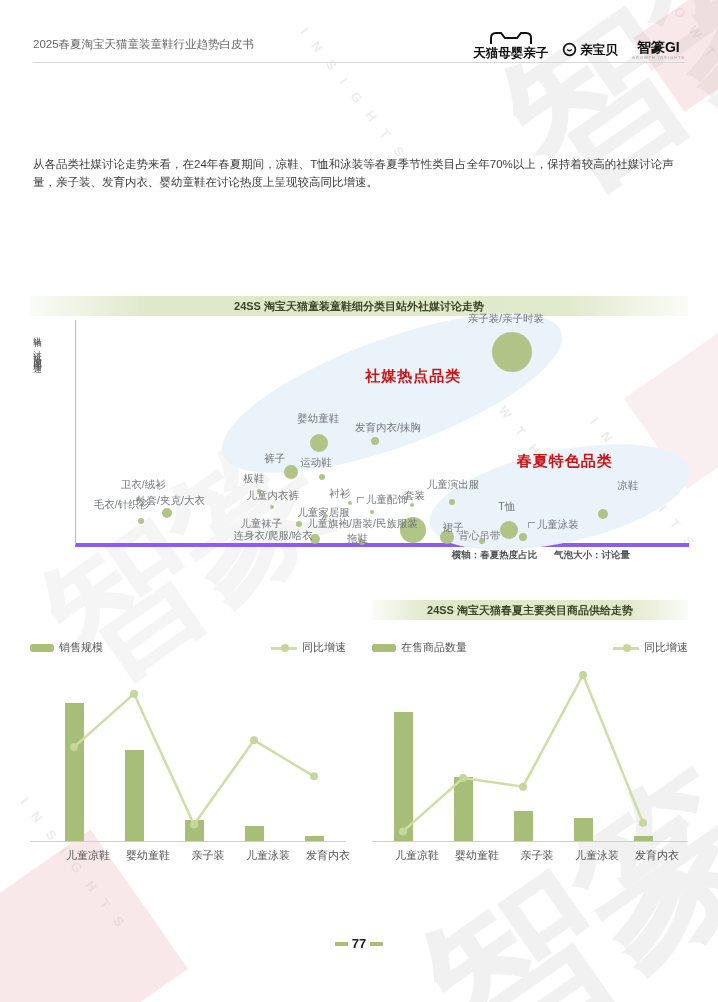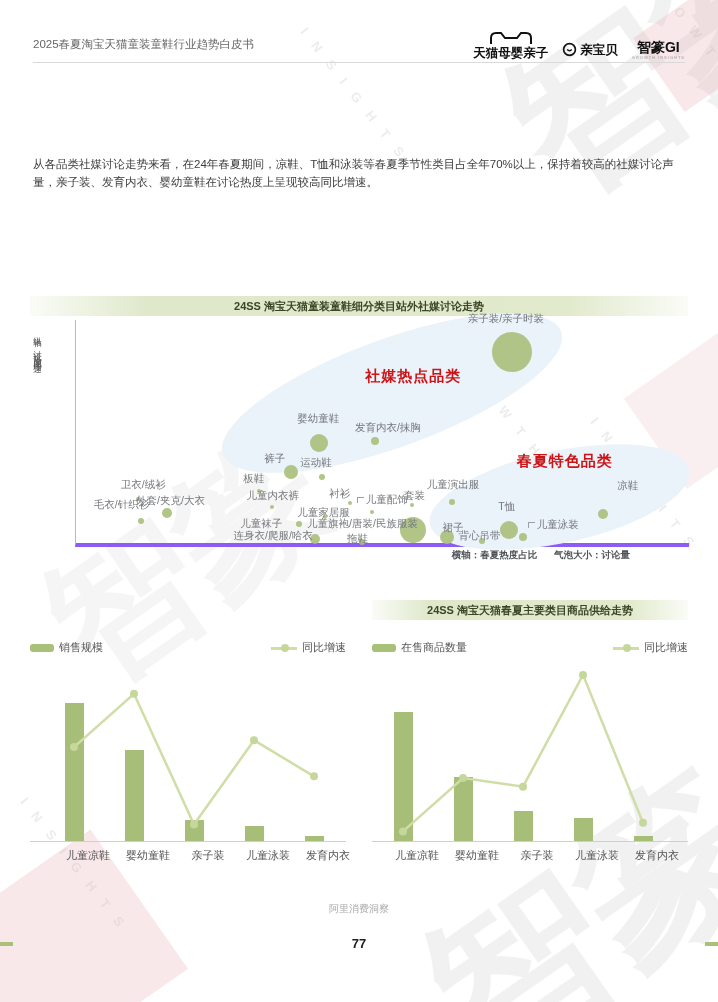--- a/index.html
+++ b/index.html
@@ -53,21 +53,21 @@
   .sw-line{display:inline-block;width:26px;height:3px;background:#cfdda6;position:relative;margin-right:5px;vertical-align:middle;}
   .sw-line::after{content:"";position:absolute;left:10px;top:-2.5px;width:8px;height:8px;border-radius:50%;background:#c6d79b;}
   .plot{position:absolute;left:0;top:68px;width:316px;height:173px;border-bottom:1px solid #cfcfcf;}
   .vbar{position:absolute;bottom:0;width:19px;background:#a6be77;}
   .plot svg{position:absolute;left:0;top:0;overflow:visible;}
   .cats{position:absolute;left:14px;top:248px;width:316px;height:16px;}
   .cat{position:absolute;transform:translateX(-50%);font-size:11px;color:#555;white-space:nowrap;}
 
   
   .source{position:absolute;left:0;top:902px;width:718px;text-align:center;font-size:10px;color:#a9a9a9;}
-  .pageno{position:absolute;left:0;top:936px;width:718px;display:flex;justify-content:space-between;align-items:center;gap:4px;}
+  .pageno{position:absolute;left:0;top:936px;width:718px;display:flex;justify-content:center;align-items:center;gap:4px;}
   .pageno .dash{width:13px;height:4px;background:#a9c078;}
   .pageno .num{font-size:13px;font-weight:bold;color:#222;}
 </style>
 </head>
 <body>
 
 <div id="page">
 
   <div class="wm wm-glyph" style="left:500px;top:-60px;font-size:170px;transform:rotate(-35deg);">智篆</div>
   <div class="wm wm-glyph" style="left:420px;top:800px;font-size:175px;transform:rotate(-35deg);">智篆</div>
@@ -233,21 +233,20 @@
         </div>
       <div class="cats">
           <div class="cat" style="left: 31px;">儿童凉鞋</div>
           <div class="cat" style="left: 91px;">婴幼童鞋</div>
           <div class="cat" style="left: 151px;">亲子装</div>
           <div class="cat" style="left: 211px;">儿童泳装</div>
           <div class="cat" style="left: 271px;">发育内衣</div>
         </div>
     </div>
 
-    <div class="source">阿里消费洞察</div>
     <div class="pageno">
       <span class="dash"></span>
       <span class="num">77</span>
       <span class="dash"></span>
     </div>
 
   </div>
 </div>
 
 </body></html>

